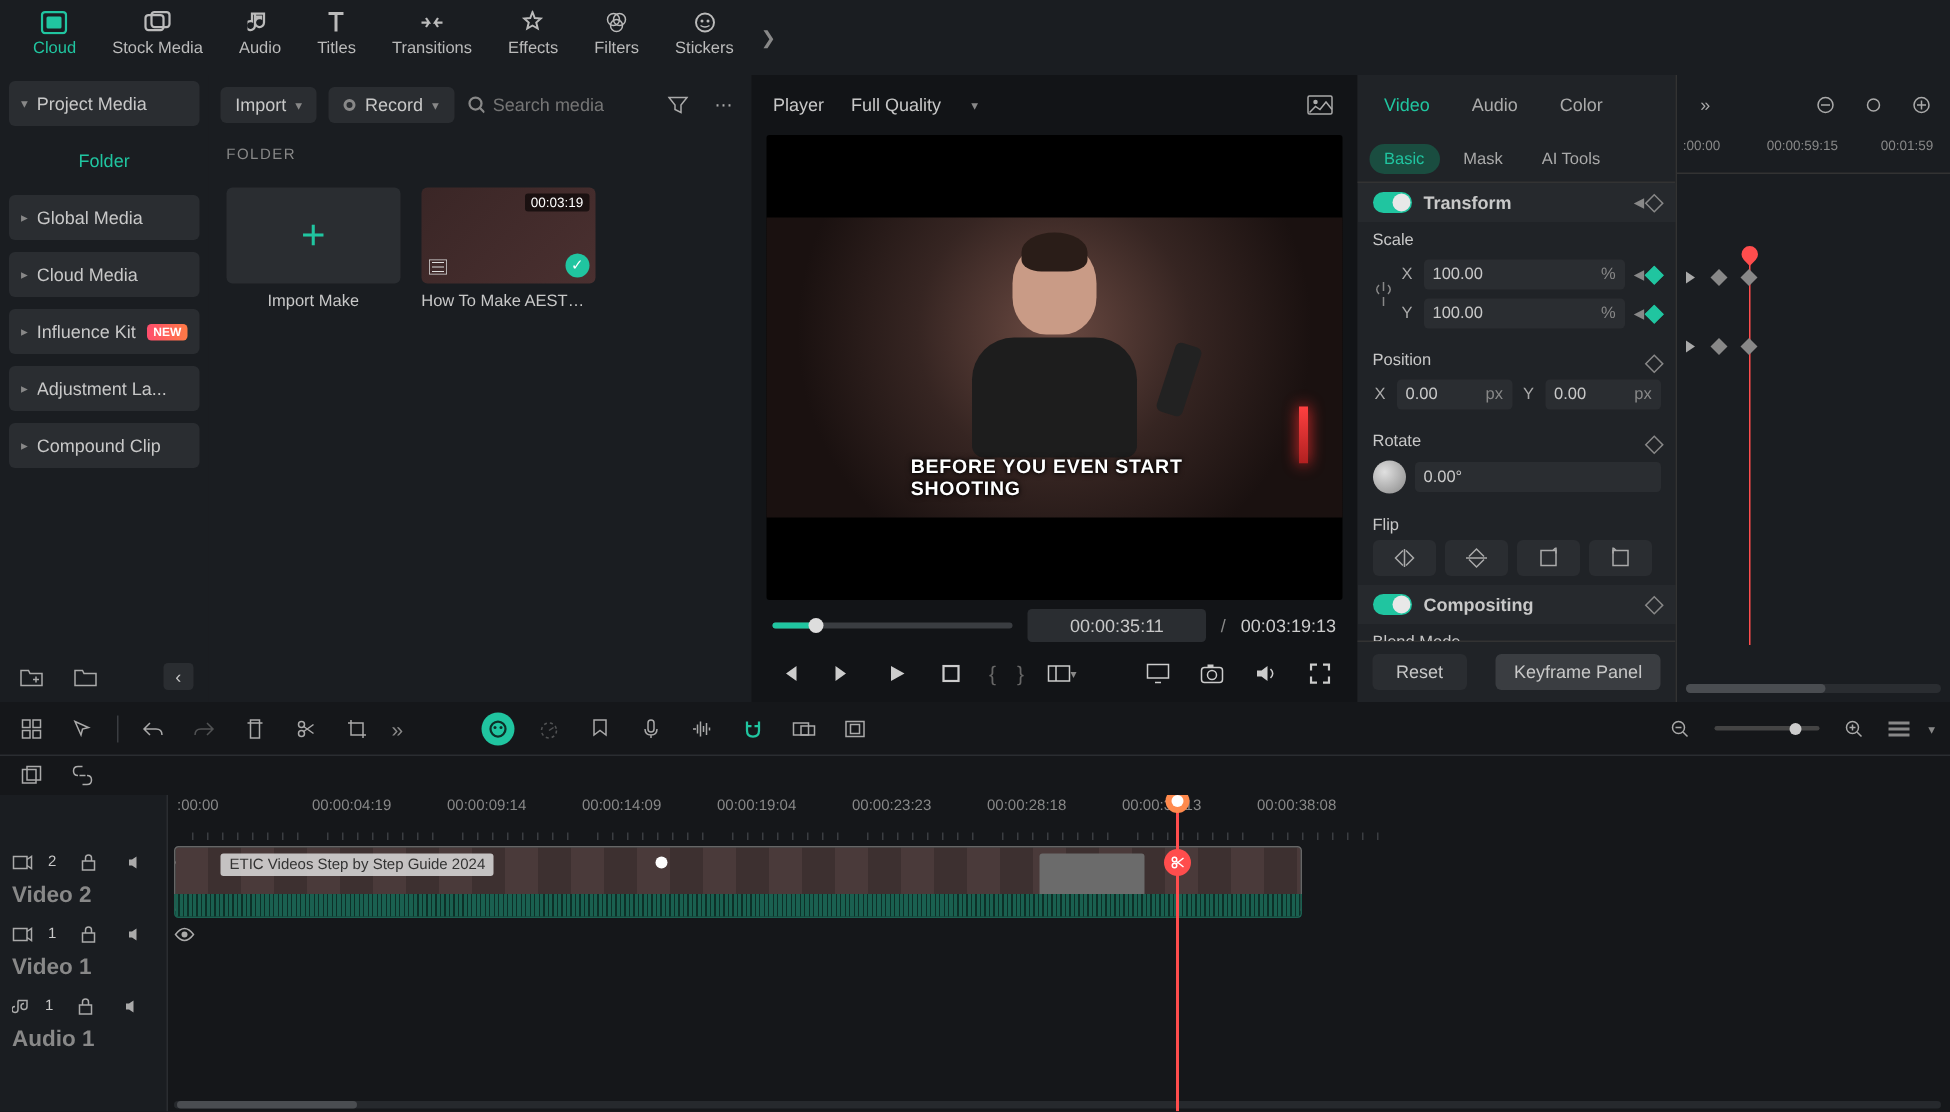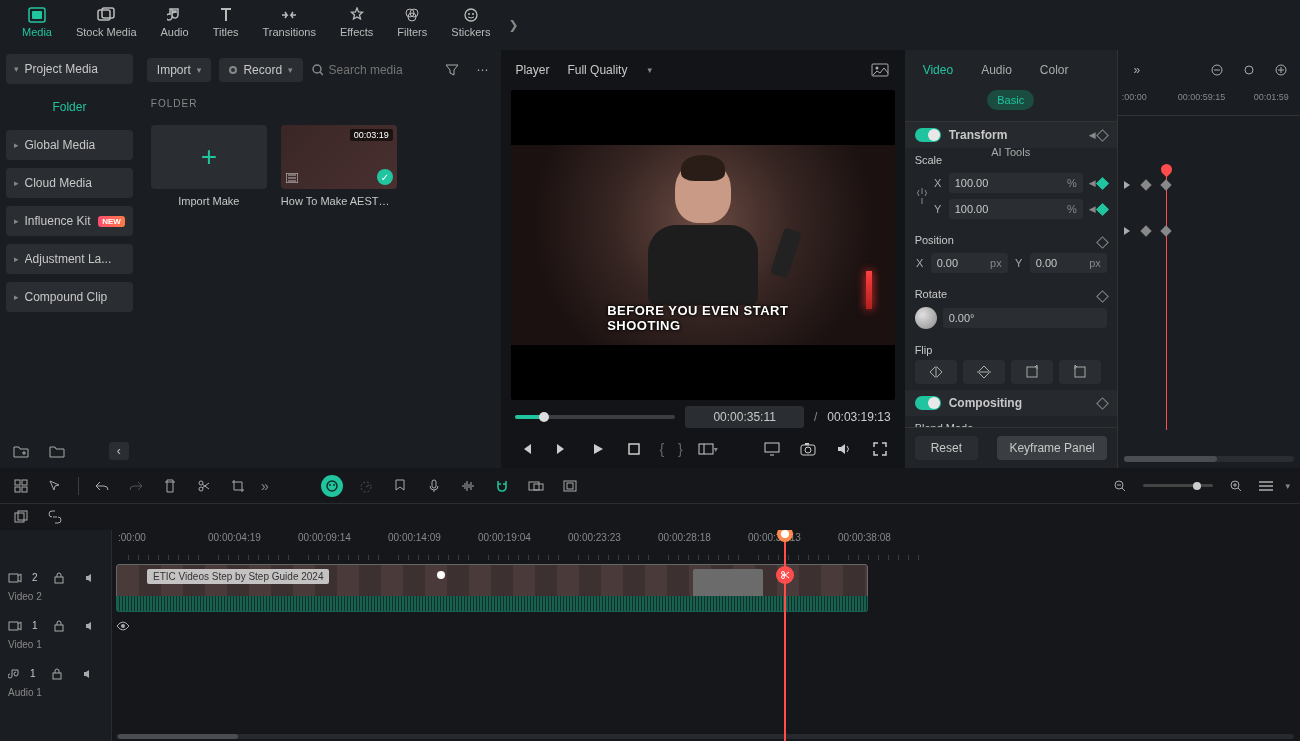--- a/index.html
+++ b/index.html
@@ -73,21 +73,21 @@
 .time-sep { color: #888; }
 .time-total { font-size: 12px; color: #ccc; }
 .transport-row { display: flex; align-items: center; gap: 14px; padding: 4px 10px 8px 10px; }
 .transport-row .spacer { flex: 1; }
 .t-sep { color: #666; font-size: 14px; }
 
 
 .insp-tabs { display: flex; height: 40px; align-items: center; padding: 0 8px; gap: 8px; }
 .insp-tab { padding: 6px 10px; border-radius: 4px; cursor: pointer; color: #aaa; font-size: 12px; text-align: center; }
 .insp-tab.active { color: #20c5a0; }
-.insp-subtabs { display: flex; height: 32px; align-items: center; padding: 0 8px; gap: 6px; border-bottom: 1px solid #333; flex-direction: column; }
+.insp-subtabs { display: flex; height: 32px; align-items: center; padding: 0 8px; gap: 6px; border-bottom: 1px solid #333; }
 .insp-subtab { padding: 4px 10px; border-radius: 10px; cursor: pointer; font-size: 11px; color: #aaa; }
 .insp-subtab.active { background: #1a4d40; color: #20c5a0; }
 .insp-scroll { flex: 1; overflow-y: auto; }
 .insp-scroll::-webkit-scrollbar { width: 6px; }
 .insp-scroll::-webkit-scrollbar-thumb { background: #3a3d41; border-radius: 3px; }
 .section-head { display: flex; align-items: center; padding: 6px 10px; gap: 8px; background: #26292d; }
 .toggle { width: 26px; height: 14px; border-radius: 8px; background: #3a3d41; position: relative; cursor: pointer; }
 .toggle.on { background: #20c5a0; }
 .toggle .knob { position: absolute; top: 1px; width: 12px; height: 12px; background: #e8e8e8; border-radius: 50%; }
 .toggle.on .knob { right: 1px; }
@@ -132,21 +132,21 @@
 .tl-toolbar .right-group { margin-left: auto; display: flex; align-items: center; gap: 12px; }
 .zoom-slider { width: 70px; height: 3px; background: #444; border-radius: 2px; position: relative; }
 .zoom-slider .zt { position: absolute; right: 16px; top: 50%; transform: translate(50%,-50%); width: 8px; height: 8px; background: #ccc; border-radius: 50%; }
 .hamburger { display: flex; flex-direction: column; gap: 2px; }
 .hamburger span { width: 14px; height: 2px; background: #888; }
 .tl-body { flex: 1; display: flex; position: relative; }
 .tl-tracks-header { width: 112px; background: #1a1d21; border-right: 1px solid #2a2d31; }
 .trk-row { display: flex; align-items: center; gap: 8px; padding: 6px 8px; height: 32px; }
 .trk-row.tall { height: 48px; flex-direction: column; align-items: flex-start; gap: 2px; justify-content: center; }
 .trk-row .row-icons { display: flex; gap: 10px; align-items: center; }
-.trk-label { font-size: 10px; color: #888; }
+.trk-label { font-size: 15px; color: #888; font-weight: bold; }
 .tl-tracks-area { flex: 1; position: relative; overflow: hidden; }
 .tl-ruler { height: 30px; position: relative; font-size: 10px; color: #888; }
 .tl-ruler .tick { position: absolute; top: 2px; }
 .tl-ruler .minor { position:absolute; bottom:0; width:1px; height:5px; background:#3a3d41; }
 .track-lane { height: 52px; position: relative; }
 .track-lane.short { height: 32px; }
 .clip { position: absolute; top: 4px; bottom: 4px; border-radius: 3px; overflow: hidden; }
 .clip.video-clip { background: repeating-linear-gradient(90deg, #4a3a3a 0 22px, #3d3030 22px 44px); border: 1px solid #666; left: 4px; width: 752px; }
 .clip-overlay-label { position:absolute; left:30px; top:4px; background:rgba(220,220,220,0.85); color:#333; font-size:10px; padding:2px 6px; border-radius:2px; display:flex; align-items:center; gap:4px; }
 .clip-kf-dot { position:absolute; left:320px; top:6px; width:8px; height:8px; background:#fff; border-radius:50%; }
@@ -164,21 +164,21 @@
 <body>
 
 <div class="top-nav">
   <div class="nav-tab active">
     <div class="nav-tab-icon">
         <svg width="18" height="16" viewBox="0 0 18 16">
           <rect x="1" y="1" width="16" height="14" rx="2" fill="none" stroke="#20c5a0" stroke-width="1.5"></rect>
           <rect x="4" y="4" width="10" height="8" rx="1" fill="#20c5a0"></rect>
         </svg>
       </div>
-    <span class="nav-tab-label">Media</span>
+    <span class="nav-tab-label">Cloud</span>
   </div>
   <div class="nav-tab">
     <div class="nav-tab-icon">
         <svg width="18" height="16">
           <rect x="1" y="3" width="12" height="10" rx="2" fill="none" stroke="#bbb" stroke-width="1.5"></rect>
           <rect x="5" y="1" width="12" height="10" rx="2" fill="none" stroke="#bbb" stroke-width="1.5"></rect>
         </svg>
       </div>
     <span class="nav-tab-label">Stock Media</span>
   </div>

